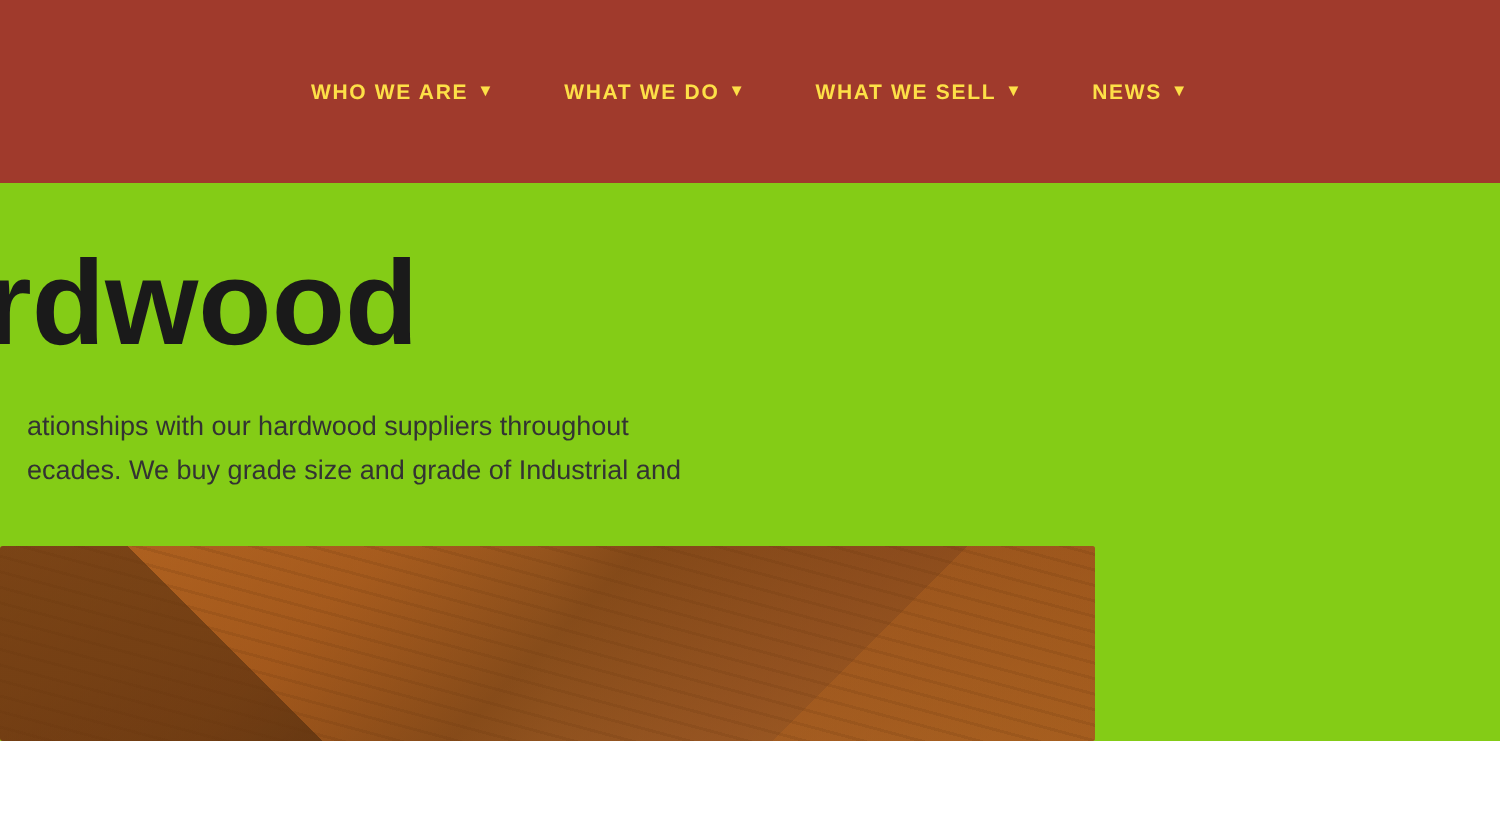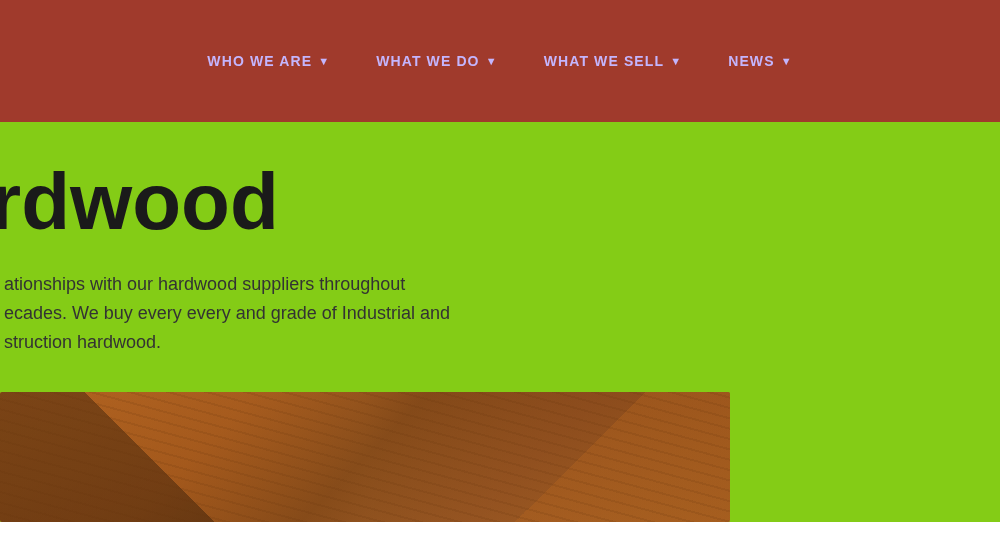--- a/index.html
+++ b/index.html
@@ -30,21 +30,21 @@
     .nav-items {
       display: flex;
       align-items: center;
       gap: 10px;
     }
 
     .nav-item {
       display: flex;
       align-items: center;
       gap: 6px;
-      color: #c4b5fd;
+      color: #fde047;
       font-size: 14px;
       font-weight: 700;
       letter-spacing: 0.08em;
       text-transform: uppercase;
       cursor: pointer;
       padding: 10px 18px;
       white-space: nowrap;
     }
 
     .chevron {
@@ -68,21 +68,21 @@
       
       margin-left: -10px;
     }
 
     .hero-description {
       font-size: 18px;
       color: #333;
       line-height: 1.6;
       max-width: 560px;
       margin-bottom: 36px;
-      padding-left: 4px;
+      padding-left: 18px;
     }
 
     
     .image-strip {
       width: 730px;
       height: 130px;
       background: linear-gradient(135deg, #c8722a 0%, #a0521a 30%, #6b3510 50%, #8b4a20 70%, #c07830 100%);
       border-radius: 2px;
       position: relative;
       overflow: hidden;
@@ -141,19 +141,18 @@
 
   </div>
 </nav>
 
 <div class="main-content">
 
   <h1 class="hero-title">rdwood</h1>
 
   <p class="hero-description">
     <span>ationships with our hardwood suppliers throughout</span><br>
-    <span>ecades. We buy every every and grade of Industrial and</span><br>
-    <span>struction hardwood.</span>
+    <span>ecades. We buy grade size and grade of Industrial and</span><br>
   </p>
 
   <div class="image-strip"></div>
 
 </div>
 
 </body></html>

